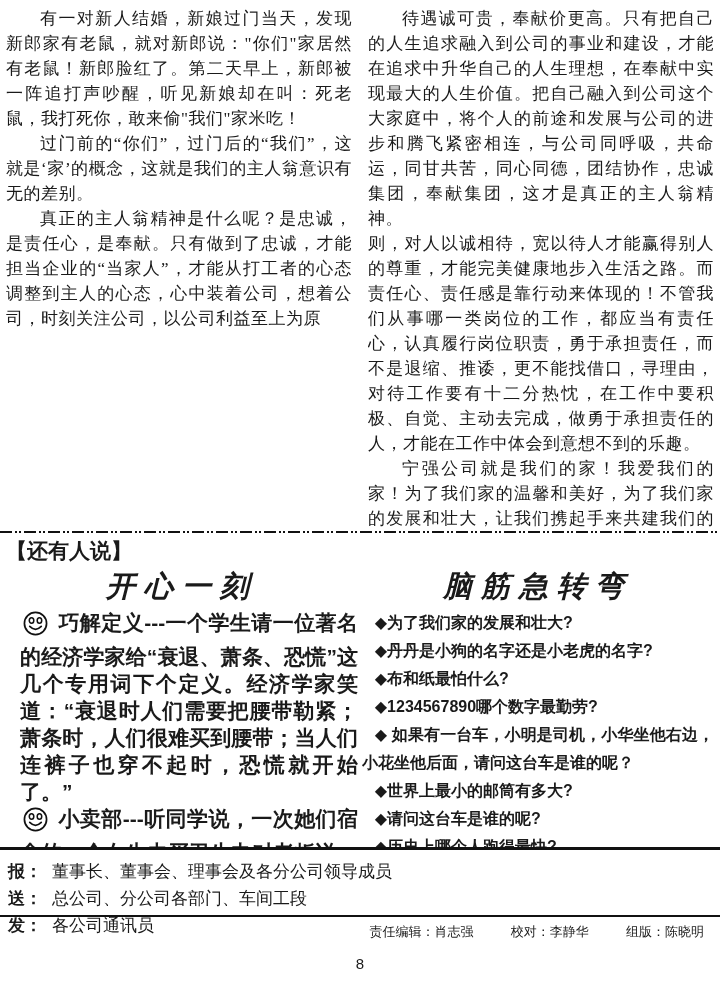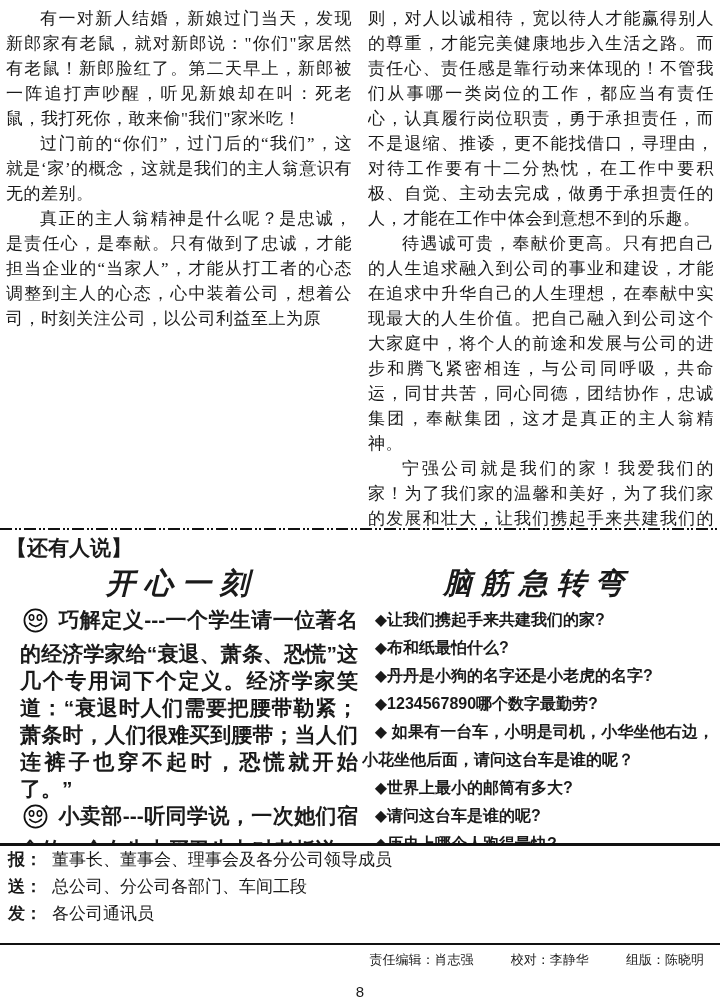--- a/index.html
+++ b/index.html
@@ -51,21 +51,21 @@
   .smiley { display: inline-block; vertical-align: -7px; margin: 0 9px 0 2px; }
   .teaser {
     font-family: "Liberation Sans", "DejaVu Sans", sans-serif;
     font-weight: bold; font-size: 16px; line-height: 28px;
     text-align: justify; text-indent: 0.8em;
   }
 
   
   .rule-thick { height: 3px; background: #111; }
   .rule-thin  { height: 2px; background: #111; }
-  .distribution { height: 98px; padding: 0 0 0 8px; }
+  .distribution { height: 65px; padding: 8px 0 0 8px; }
   .dist-line { font-size: 17px; line-height: 27px; font-weight: bold; }
   .dist-line .lbl { margin-right: 10px; }
   .dist-line .val { font-weight: normal; }
   .credits {
     height: 32px; line-height: 30px; text-align: right; padding-right: 16px;
     font-size: 13px;
   }
   .credit-item { margin-left: 34px; }
   .pagenum-area { flex: 1; text-align: center; padding-top: 6px;
     font-family: "Liberation Sans", "DejaVu Sans", sans-serif; font-size: 15px; }
@@ -75,22 +75,22 @@
 
 <div class="page">
 
   <div class="article">
     <div class="col">
       <p class="para indent">有一对新人结婚，新娘过门当天，发现新郎家有老鼠，就对新郎说："你们"家居然有老鼠！新郎脸红了。第二天早上，新郎被一阵追打声吵醒，听见新娘却在叫：死老鼠，我打死你，敢来偷"我们"家米吃！</p>
       <p class="para indent">过门前的“你们”，过门后的“我们”，这就是‘家’的概念，这就是我们的主人翁意识有无的差别。</p>
       <p class="para indent">真正的主人翁精神是什么呢？是忠诚，是责任心，是奉献。只有做到了忠诚，才能担当企业的“当家人”，才能从打工者的心态调整到主人的心态，心中装着公司，想着公司，时刻关注公司，以公司利益至上为原</p>
     </div>
     <div class="col">
+      <p class="para indent">待遇诚可贵，奉献价更高。只有把自己的人生追求融入到公司的事业和建设，才能在追求中升华自己的人生理想，在奉献中实现最大的人生价值。把自己融入到公司这个大家庭中，将个人的前途和发展与公司的进步和腾飞紧密相连，与公司同呼吸，共命运，同甘共苦，同心同德，团结协作，忠诚集团，奉献集团，这才是真正的主人翁精神。</p>
       <p class="para">则，对人以诚相待，宽以待人才能赢得别人的尊重，才能完美健康地步入生活之路。而责任心、责任感是靠行动来体现的！不管我们从事哪一类岗位的工作，都应当有责任心，认真履行岗位职责，勇于承担责任，而不是退缩、推诿，更不能找借口，寻理由，对待工作要有十二分热忱，在工作中要积极、自觉、主动去完成，做勇于承担责任的人，才能在工作中体会到意想不到的乐趣。</p>
-      <p class="para indent">待遇诚可贵，奉献价更高。只有把自己的人生追求融入到公司的事业和建设，才能在追求中升华自己的人生理想，在奉献中实现最大的人生价值。把自己融入到公司这个大家庭中，将个人的前途和发展与公司的进步和腾飞紧密相连，与公司同呼吸，共命运，同甘共苦，同心同德，团结协作，忠诚集团，奉献集团，这才是真正的主人翁精神。</p>
       <p class="para indent">
         <span>宁强公司就是我们的家！我爱我们的家！为了我们家的温馨和美好，为了我们家的发展和壮大，让我们携起手来共建我们的家！</span>
         
       </p>
     </div>
   </div>
 
   <div class="divider-dashdot"></div>
 
   <div class="literature">
@@ -110,23 +110,23 @@
           <span class="smiley"><svg width="27" height="27" viewBox="0 0 30 30">
                 <circle cx="15" cy="15" r="12.3" fill="none" stroke="#111" stroke-width="1.9"></circle>
                 <ellipse cx="10.6" cy="11.6" rx="2.5" ry="3.1" fill="none" stroke="#111" stroke-width="1.7"></ellipse>
                 <ellipse cx="19.4" cy="11.6" rx="2.5" ry="3.1" fill="none" stroke="#111" stroke-width="1.7"></ellipse>
                 <path d="M8.6 18.3 Q15 24.6 21.4 18.3" fill="none" stroke="#111" stroke-width="1.9" stroke-linecap="round"></path>
               </svg></span><span>小卖部---听同学说，一次她们宿舍的一个女生去买卫生巾对老板说：“一包卫生巾”老板问：“要三鲜的还是麻辣的？”然后那个同学楞了一下说：“三鲜的吧，麻辣的我受不了....”</span>
         </p>
       </div>
       <div class="lit-col">
         <div class="fancy-title">脑筋急转弯</div>
-        <p class="teaser">◆让我们携起手来共建我们的家?</p>
+        <p class="teaser">◆为了我们家的发展和壮大?</p>
+        <p class="teaser">◆丹丹是小狗的名字还是小老虎的名字?</p>
         <p class="teaser">◆布和纸最怕什么?</p>
-        <p class="teaser">◆丹丹是小狗的名字还是小老虎的名字?</p>
         <p class="teaser">◆1234567890哪个数字最勤劳?</p>
         <p class="teaser">◆ 如果有一台车，小明是司机，小华坐他右边，小花坐他后面，请问这台车是谁的呢？</p>
         <p class="teaser">◆世界上最小的邮筒有多大?</p>
         <p class="teaser">◆请问这台车是谁的呢?</p>
         <p class="teaser">◆历史上哪个人跑得最快?</p>
 
       </div>
     </div>
   </div>
 

